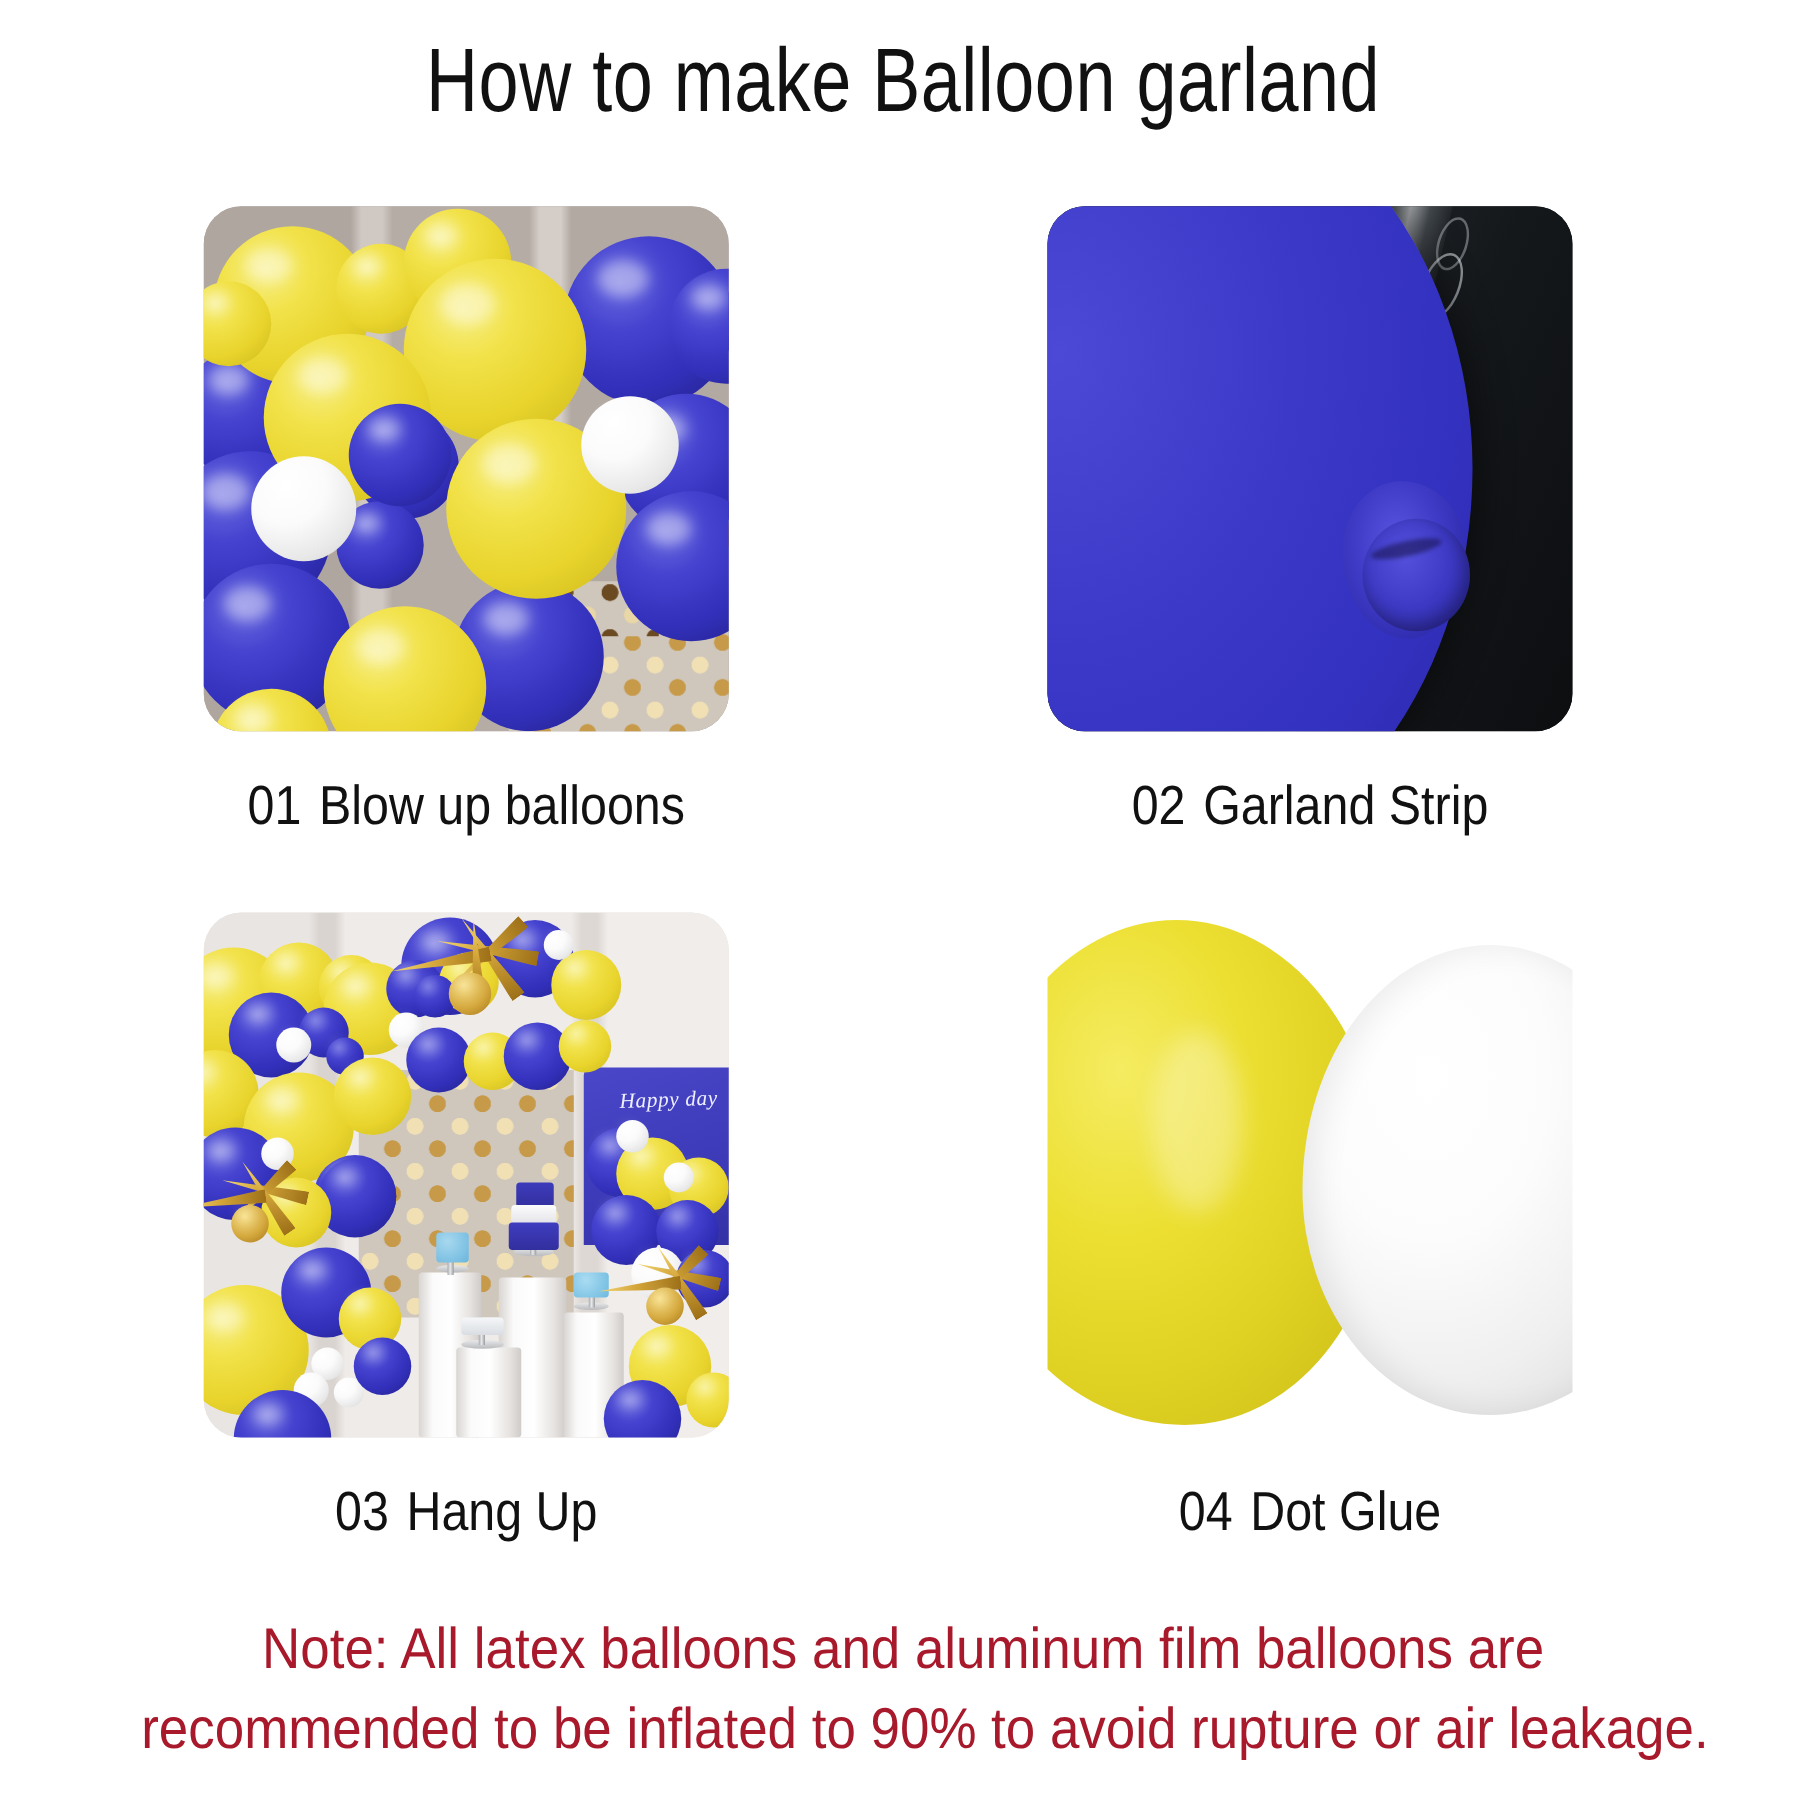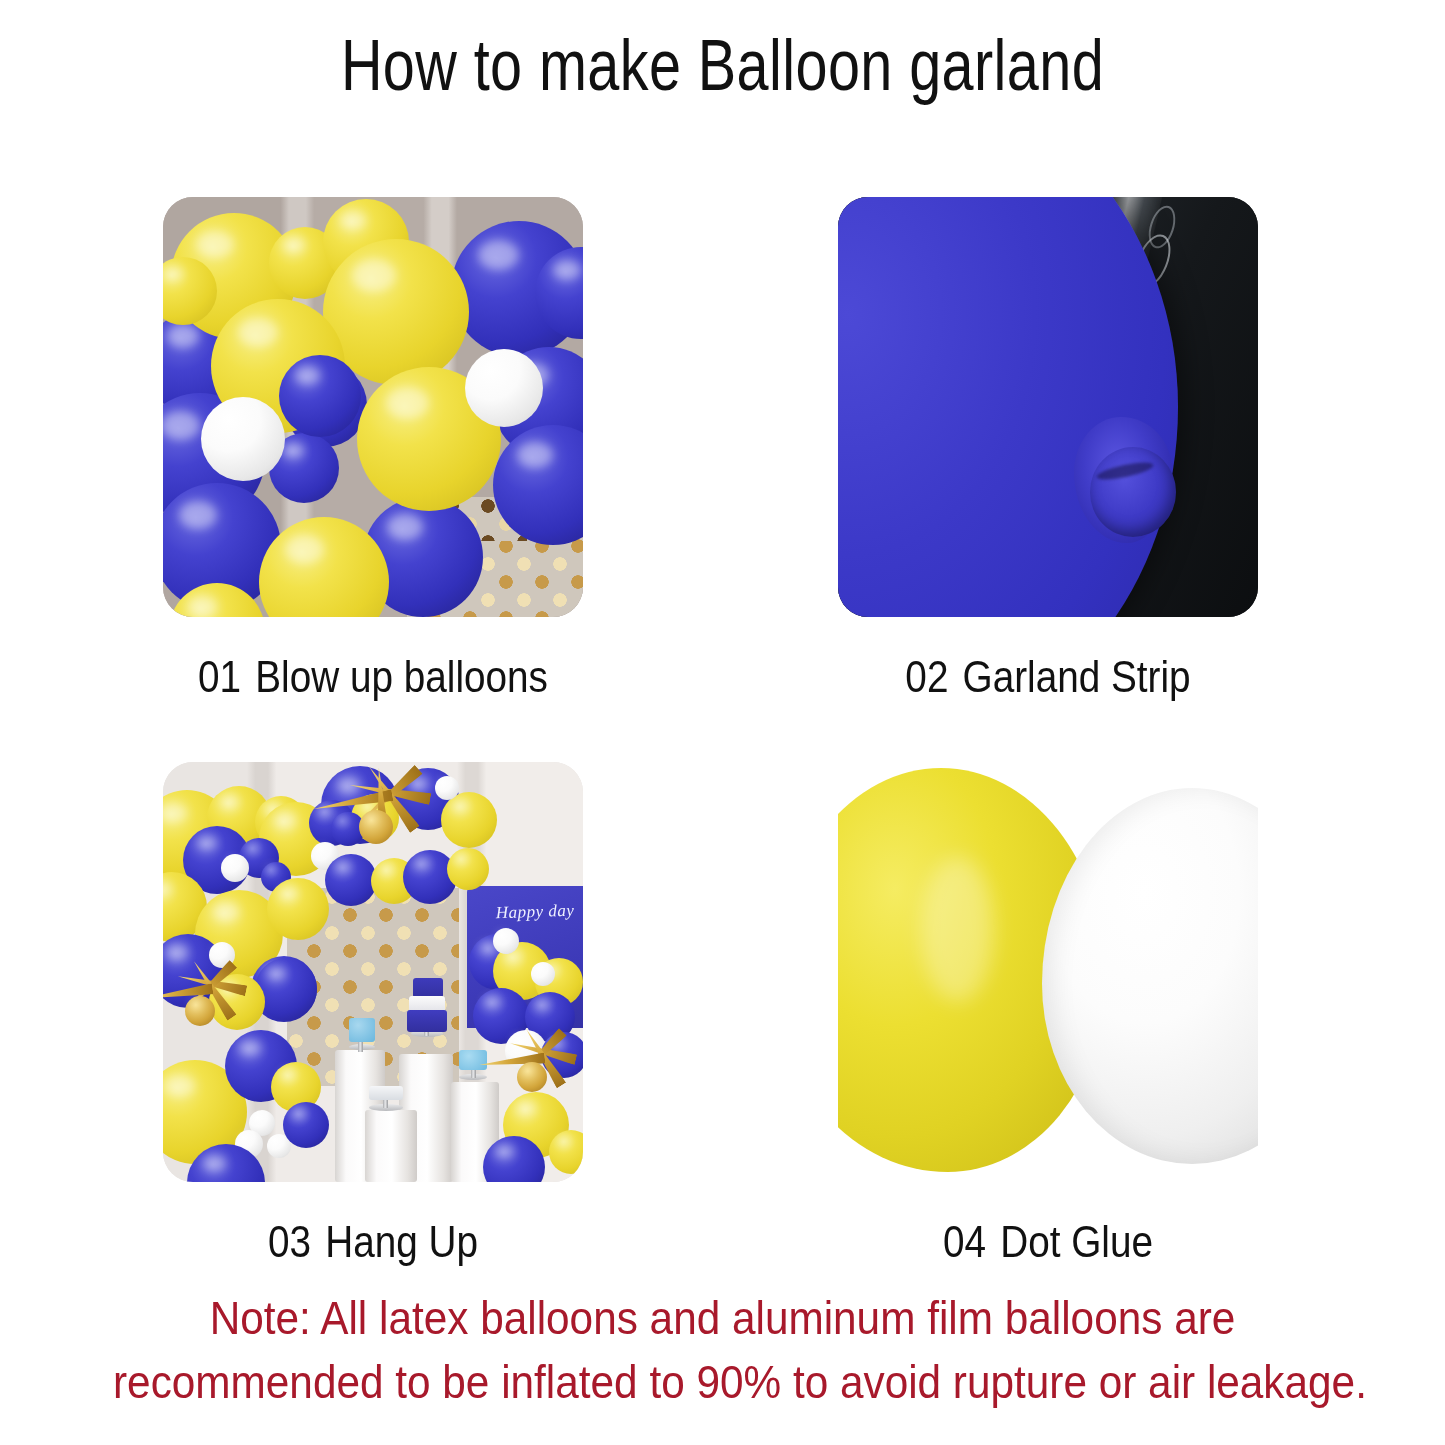--- a/index.html
+++ b/index.html
@@ -31,21 +31,20 @@
     transform: scaleX(0.80);
     transform-origin: 50% 50%;
     letter-spacing: 0.5px;
     white-space: nowrap;
   }
 
   
   .step {
     position: absolute;
     width: 460px;
-    margin-top: 32px;
   }
   #step-1 { left: 163px; top: 165px; }
   #step-2 { left: 838px; top: 165px; }
   #step-3 { left: 163px; top: 730px; }
   #step-4 { left: 838px; top: 730px; }
 
   .photo {
     position: relative;
     width: 420px;
     height: 420px;

